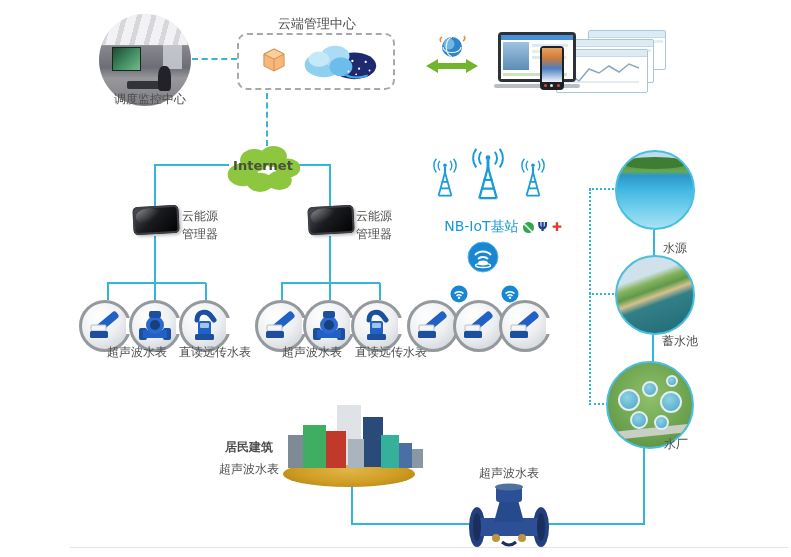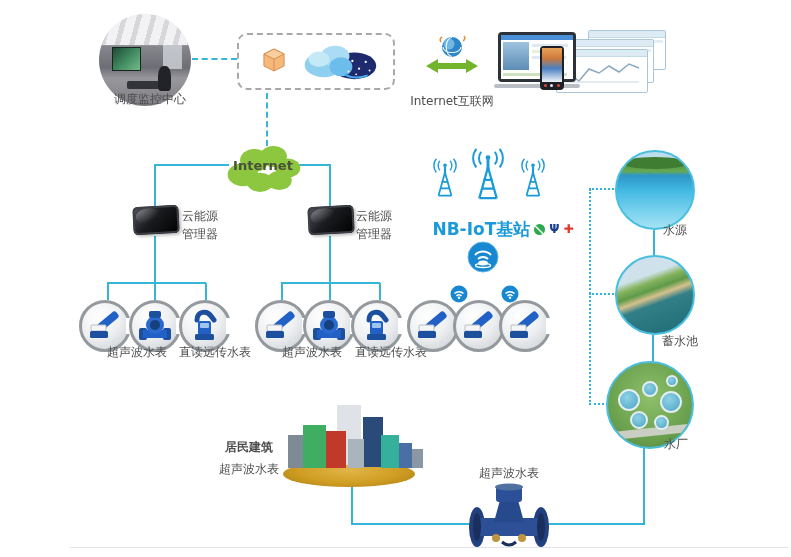--- a/index.html
+++ b/index.html
@@ -88,21 +88,21 @@
   .laptop-base{position:absolute;left:-4px;top:52px;width:86px;height:4px;background:#b9bec4;border-radius:2px;}
   .phone{position:absolute;left:42px;top:16px;width:24px;height:44px;background:#1d2024;border-radius:4px;padding:2px;box-sizing:border-box;z-index:6;}
   .phone .pscr{width:100%;height:84%;background:linear-gradient(180deg,#e8a35a 0%,#cf7a3c 30%,#4a7fc0 60%,#f2f5f8 100%);}
   .phone .dots{display:flex;justify-content:space-around;padding-top:2px;}
   .phone .dots i{width:3px;height:3px;border-radius:50%;background:#d84b3f;}
   .phone .dots i:nth-child(2){background:#e8e8e8;}
   .phone .dots i:nth-child(3){background:#d84b3f;}
 
   
   .station-row{position:absolute;left:428px;top:218px;width:150px;display:flex;align-items:center;justify-content:center;gap:4px;}
-  .station-row .name{color:#1a9ad8;font-weight:bold;font-size:17px;white-space:nowrap;}
+  .station-row .name{color:#1a9ad8;font-weight:normal;font-size:14px;white-space:nowrap;}
   .op-green{width:11px;height:11px;border-radius:50%;background:linear-gradient(45deg,#2ea84c 38%,#fff 46%,#2ea84c 56%);display:inline-block;}
   .op-blue{color:#1e3e8f;font-weight:bold;font-size:12px;line-height:11px;}
   .op-red{color:#e23b2e;font-weight:bold;font-size:12px;line-height:11px;}
 
   .divider{position:absolute;left:70px;top:547px;width:718px;height:1px;background:#e4e4e4;}
   .cloud-label{position:absolute;left:220px;top:158px;width:86px;text-align:center;font-size:13px;color:#48503a;font-weight:bold;}
 </style>
 </head>
 <body>
 
@@ -141,20 +141,21 @@
 
   <div class="photo-circle">
     <div class="ceiling"></div>
     <div class="screenwall"></div>
     <div class="window"></div>
     <div class="desk"></div>
     <div class="chair"></div>
   </div>
   <div class="lbl" style="left:95px;top:91px;width:110px;">调度监控中心</div>
 
+  <div class="lbl" style="left:247px;top:15px;width:140px;font-size:13px;">云端管理中心</div>
   <div class="cloud-box"></div>
   <svg style="position:absolute;left:263px;top:48px;" width="22" height="24" viewBox="0 0 24 26">
     <path d="M12 1 L23 6.5 V19.5 L12 25 L1 19.5 V6.5 Z" fill="#f5b87a" stroke="#d28a4a" stroke-width="1"></path>
     <path d="M12 1 L23 6.5 L12 12 L1 6.5 Z" fill="#f9cf9e" stroke="#d28a4a" stroke-width="1"></path>
     <path d="M12 12 V25" stroke="#d28a4a" stroke-width="1"></path>
   </svg>
   <svg style="position:absolute;left:298px;top:40px;" width="82" height="42" viewBox="0 0 84 44">
     <ellipse cx="58" cy="27" rx="23" ry="14" fill="#1d2a6e"></ellipse>
     <ellipse cx="26" cy="26" rx="20" ry="13" fill="#8fd0f0"></ellipse>
     <ellipse cx="38" cy="17" rx="15" ry="11" fill="#aadcf5"></ellipse>
@@ -172,21 +173,20 @@
   <svg style="position:absolute;left:438px;top:34px;" width="28" height="26" viewBox="0 0 28 26">
     <circle cx="14" cy="13" r="10" fill="#2e86c8"></circle>
     <circle cx="11" cy="10" r="5.5" fill="#7cc0e8" opacity=".85"></circle>
     <path d="M5 13 a9 5.5 0 0 0 18 0 M14 3.5 a5.5 9 0 0 0 0 19" stroke="#eaf5fc" stroke-width="1.2" fill="none"></path>
     <path d="M3 8 q-2 -3 1 -5" stroke="#e8903a" stroke-width="1.6" fill="none"></path>
     <path d="M25 7 q3 -2 1 -5" stroke="#e8903a" stroke-width="1.6" fill="none"></path>
   </svg>
   <svg style="position:absolute;left:424px;top:58px;" width="56" height="16" viewBox="0 0 56 16">
     <path d="M2 8 L14 1 L14 5 L42 5 L42 1 L54 8 L42 15 L42 11 L14 11 L14 15 Z" fill="#72b52c"></path>
   </svg>
-  <div class="lbl" style="left:397px;top:93px;width:110px;">Internet互联网</div>
 
   <div class="browsers">
     <div class="bwin" style="left:90px;top:0;width:76px;height:38px;z-index:1;">
       <div class="tb"></div>
       <div class="cl"></div>
       <div class="cl" style="width:60%;"></div>
     </div>
     <div class="bwin" style="left:74px;top:9px;width:80px;height:42px;z-index:2;">
       <div class="tb"></div>
       <div class="cl"></div>
@@ -372,21 +372,21 @@
   </div>
   <svg class="wifi-big" viewBox="0 0 32 32">
     <circle cx="16" cy="16" r="15" fill="#1787d2"></circle>
     <circle cx="16" cy="16" r="15" fill="none" stroke="#5fb4e8" stroke-width="1"></circle>
     <path d="M8 14 a11 11 0 0 1 16 0 M11 18 a7 7 0 0 1 10 0" stroke="#fff" stroke-width="2" fill="none"></path>
     <ellipse cx="16" cy="22" rx="5" ry="2.5" fill="#fff"></ellipse>
     <ellipse cx="16" cy="24.5" rx="7.5" ry="2" fill="none" stroke="#fff" stroke-width="1.4"></ellipse>
   </svg>
 
   <div class="circle-photo circle-source"></div>
-  <div class="lbl" style="left:653px;top:222px;width:44px;">水源</div>
+  <div class="lbl" style="left:653px;top:240px;width:44px;">水源</div>
 
   <div class="circle-photo circle-reservoir"></div>
   <div class="lbl" style="left:650px;top:333px;width:60px;">蓄水池</div>
 
   <div class="circle-photo circle-plant">
     <div class="road"></div>
     <div class="tank" style="left:10px;top:26px;width:22px;height:22px;"></div>
     <div class="tank" style="left:34px;top:18px;width:16px;height:16px;"></div>
     <div class="tank" style="left:52px;top:28px;width:22px;height:22px;"></div>
     <div class="tank" style="left:22px;top:48px;width:18px;height:18px;"></div>

